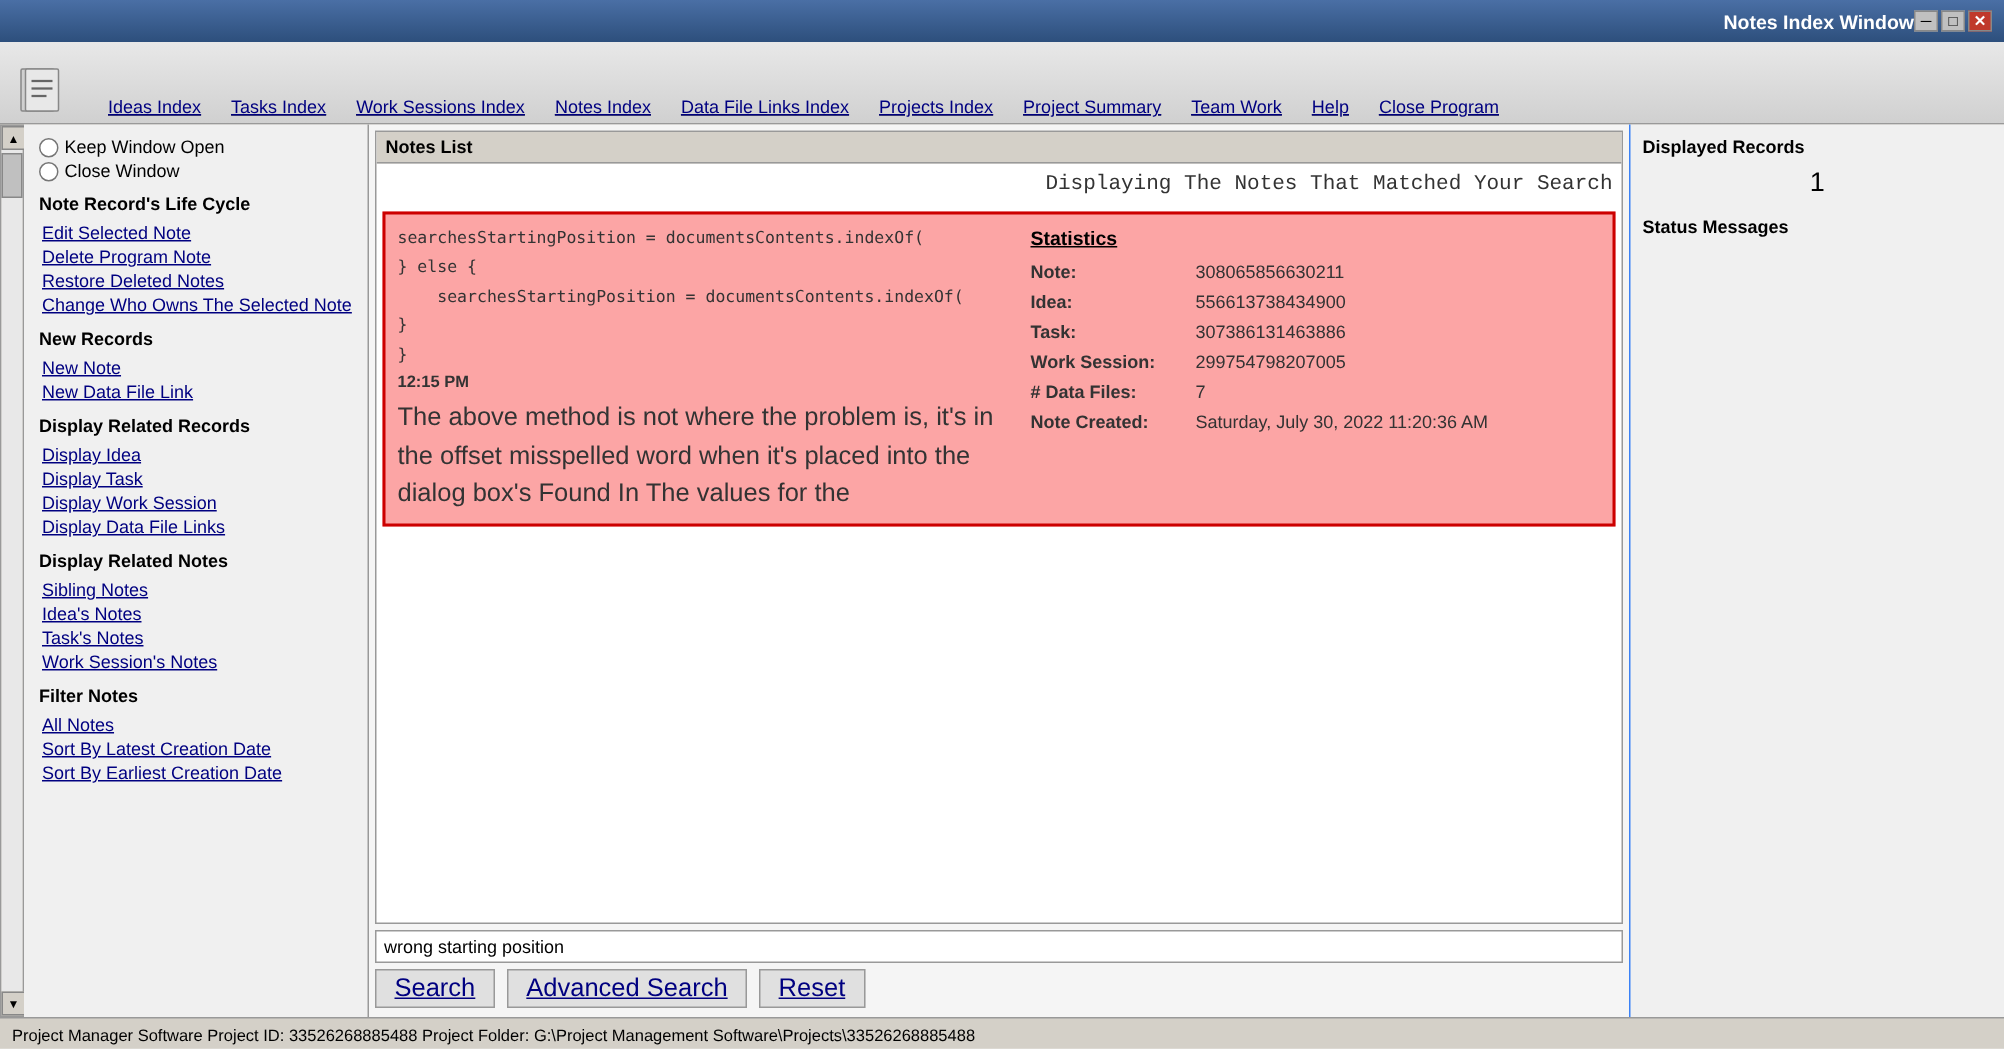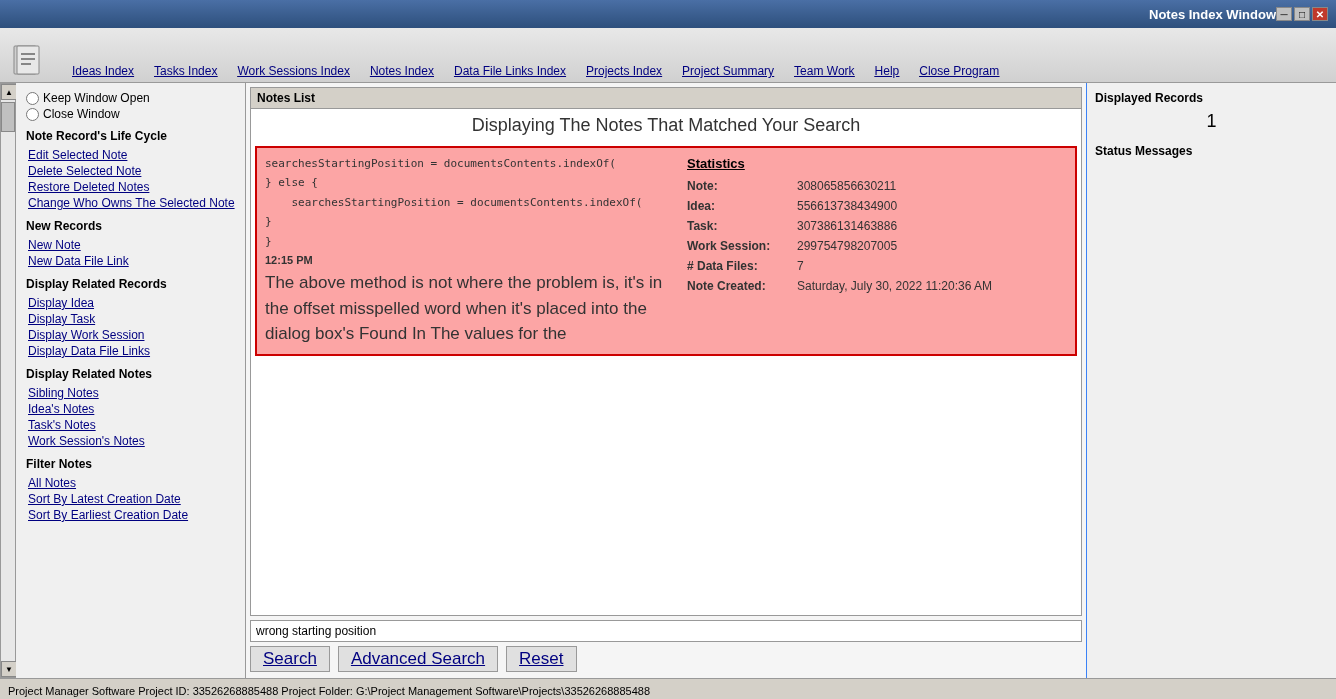--- a/index.html
+++ b/index.html
@@ -130,25 +130,26 @@
       flex-direction: column;
     }
     #notes-list-header {
       background: #d4d0c8;
       border-bottom: 1px solid #999;
       padding: 3px 6px;
       font-size: 12px;
       font-weight: bold;
     }
     #notes-list-title {
-      text-align: center;
-      font-size: 18px;
+      text-align: right;
+      font-size: 14px;
       padding: 6px;
       color: #333;
       font-weight: normal;
+      font-family: Liberation Mono, monospace;
     }
     #notes-list-content {
       flex: 1;
       padding: 4px;
       overflow: hidden;
     }
 
     
     #note-card {
       border: 2px solid #cc0000;
@@ -356,21 +357,21 @@
         <span>Keep Window Open</span>
       </div>
       <div class="sidebar-radio">
         <input type="radio" name="windowBehavior" style="">
         <span>Close Window</span>
       </div>
     </div>
 
     <div class="sidebar-section-title">Note Record's Life Cycle</div>
     <a class="sidebar-link">Edit Selected Note</a>
-    <a class="sidebar-link">Delete Selected Note</a>
+    <a class="sidebar-link">Delete Program Note</a>
     <a class="sidebar-link">Restore Deleted Notes</a>
     <a class="sidebar-link">Change Who Owns The Selected Note</a>
 
     <div class="sidebar-section-title">New Records</div>
     <a class="sidebar-link">New Note</a>
     <a class="sidebar-link">New Data File Link</a>
 
     <div class="sidebar-section-title">Display Related Records</div>
     <a class="sidebar-link">Display Idea</a>
     <a class="sidebar-link">Display Task</a>

